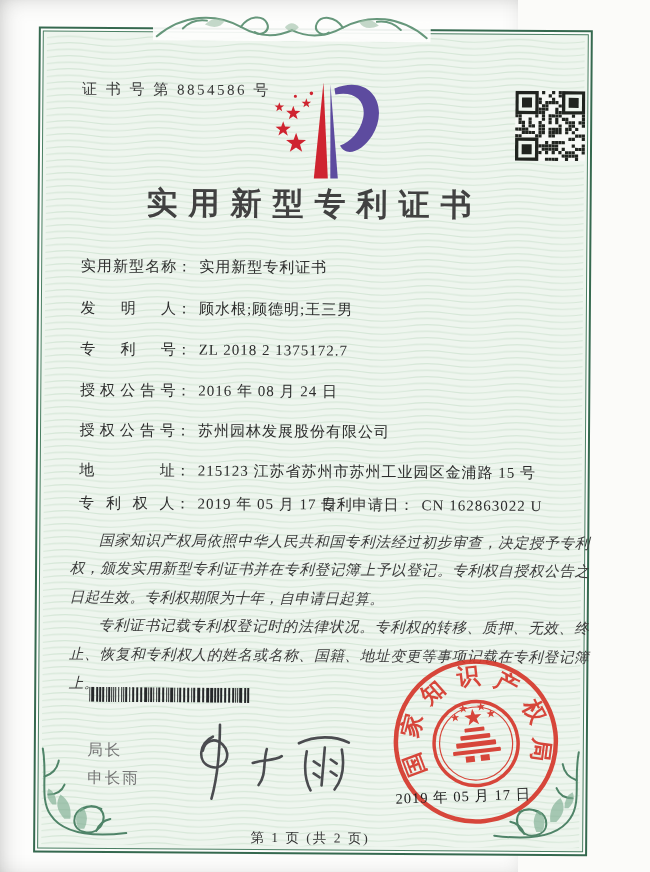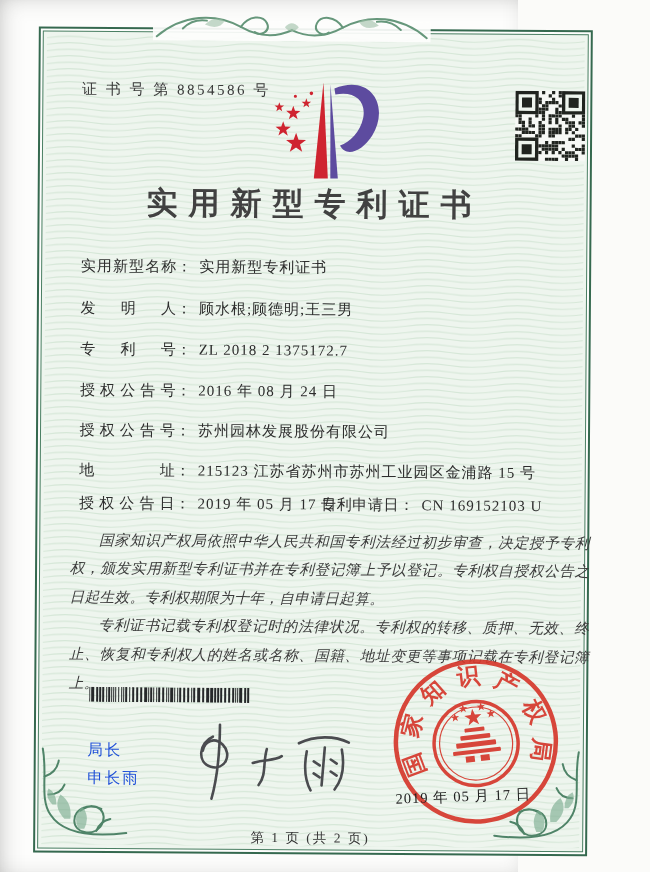--- a/index.html
+++ b/index.html
@@ -32,21 +32,21 @@
   .frow.r4{top:164px} .frow.r5{top:204px} .frow.r6{top:237px}
   .frow .pair2 { position:absolute; left:242px; top:0; white-space:nowrap; }
   .pair2 .flabel { width:78px; }
 
   .body-text { position:absolute; left:30px; top:494px; width:520px; font-size:14.6px; line-height:28.6px;
                color:#3c3c3c; text-align:justify; font-style:italic; letter-spacing:.4px; }
   .body-text p { text-indent:2em; }
 
   .barcode { position:absolute; left:50px; top:655px; width:163px; height:15px; }
 
-  .signer { position:absolute; left:49px; top:704px; font-size:15.5px; color:#1d4ed8; line-height:28px; letter-spacing:2px; }
+  .signer { position:absolute; left:49px; top:704px; font-size:15.5px; color:#737373; line-height:28px; letter-spacing:2px; }
   .signature { position:absolute; left:140px; top:686px; width:185px; height:88px; }
 
   .seal { position:absolute; left:347px; top:617px; width:180px; height:180px; transform:rotate(-7deg); opacity:.92; }
   .seal-date { position:absolute; left:357px; top:752px; width:170px; font-size:14.5px; color:#202020;
                letter-spacing:1px; transform:rotate(-2.5deg); white-space:nowrap; }
 
   .page-footer { position:absolute; left:0; top:796px; width:100%; text-align:center;
                  font-size:13.5px; letter-spacing:2px; color:#333; }
 
   .ornament-top { position:absolute; left:150px; top:5px; width:278px; height:47px; }
@@ -263,23 +263,23 @@
             <div class="frow r3">
               <span class="flabel">授权公告号</span><span class="fcolon">：</span><span class="fval">2016 年 08 月 24 日</span>
             </div>
             <div class="frow r4">
               <span class="flabel">授权公告号</span><span class="fcolon">：</span><span class="fval">苏州园林发展股份有限公司</span>
             </div>
             <div class="frow r5">
               <span class="flabel">地址</span><span class="fcolon">：</span><span class="fval">215123 江苏省苏州市苏州工业园区金浦路 15 号</span>
             </div>
             <div class="frow r6">
-              <span class="flabel">授权公告日</span><span class="fcolon">：</span><span class="fval">2019 年 05 月 17 日</span>
+              <span class="flabel">专利权人</span><span class="fcolon">：</span><span class="fval">2019 年 05 月 17 日</span>
               <span class="pair2">
-                <span class="flabel">专利申请日</span><span class="fcolon">：</span><span class="fval">CN 169152103 U</span>
+                <span class="flabel">专利申请日</span><span class="fcolon">：</span><span class="fval">CN 162863022 U</span>
               </span>
             </div>
           </div>
 
           <div class="body-text">
             <p>国家知识产权局依照中华人民共和国专利法经过初步审查，决定授予专利权，颁发实用新型专利证书并在专利登记簿上予以登记。专利权自授权公告之日起生效。专利权期限为十年，自申请日起算。</p>
             <p>专利证书记载专利权登记时的法律状况。专利权的转移、质押、无效、终止、恢复和专利权人的姓名或名称、国籍、地址变更等事项记载在专利登记簿上。</p>
           </div>
 
           <svg class="barcode" id="barcode" viewBox="0 0 163 15" preserveAspectRatio="none" xmlns="http://www.w3.org/2000/svg">

